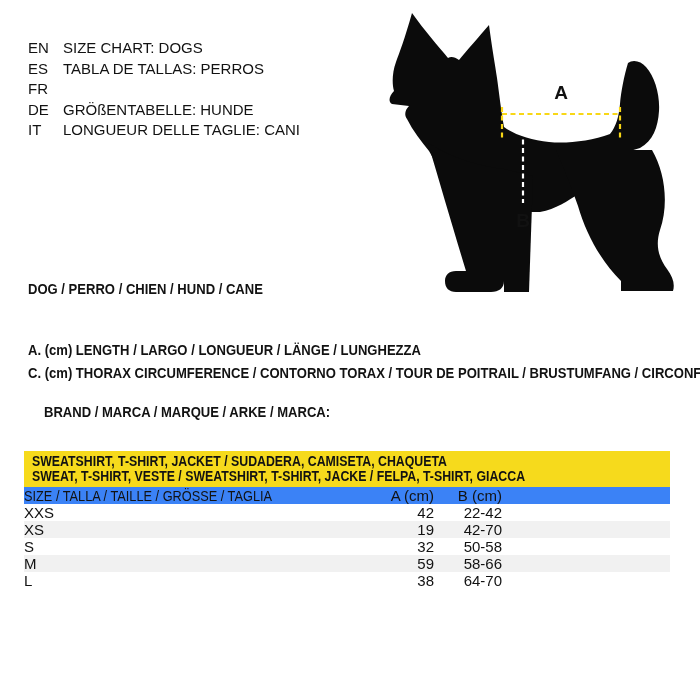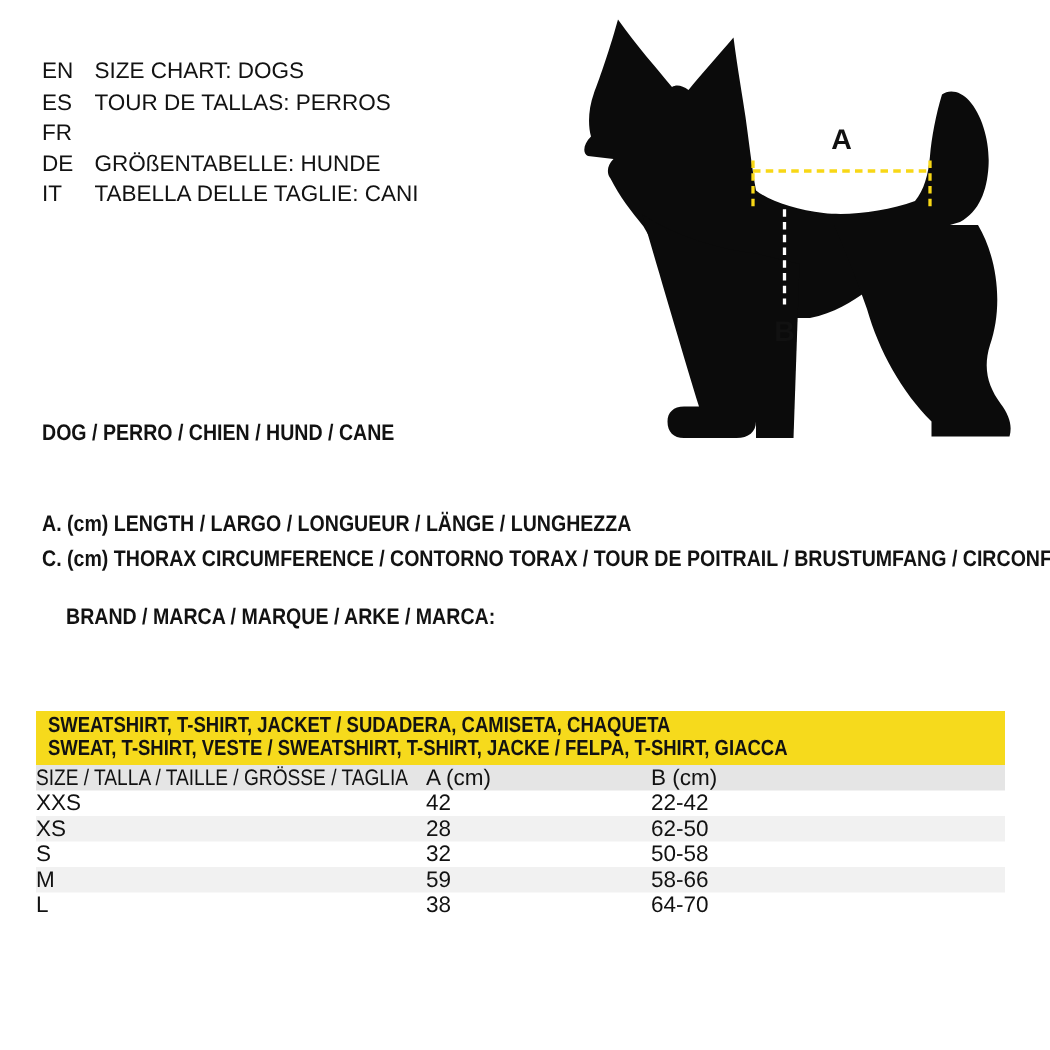--- a/index.html
+++ b/index.html
@@ -21,56 +21,56 @@
   .marker-label { font-family:"Liberation Sans", sans-serif; font-size:19px; font-weight:bold; fill:#111111; }
 
   
   .textline { position:absolute; left:28px; font-size:15px; white-space:nowrap;font-weight:bold; }
   .subject-label { top:280px; }
   .legend-a { top:341px; }
   .legend-c { top:364px; }
   .brand-line { top:403px;margin-left:16px; }
 
   
-  .size-table-wrap { position:absolute; left:24px; top:474px; width:646px; }
+  .size-table-wrap { position:absolute; left:24px; top:451px; width:646px; }
   .yellow-band { background:#F6DA1C; padding:3px 8px 3px 8px; }
   .yellow-band .band-line { display:block; font-size:14.5px; line-height:15px; font-weight:bold; white-space:nowrap; }
   table.size-table { width:100%; border-collapse:collapse; table-layout:fixed; font-size:15px; }
   table.size-table th, table.size-table td { padding:0; font-weight:normal; overflow:visible; white-space:nowrap; }
-  tr.head-row { background:#e5e5e5; height:16px; }
+  tr.head-row { background:#3b82f6; height:16px; }
   tr.head-row th { font-size:15px; }
   th.size-col, td.size-cell { text-align:left; padding-left:8px; }
-  th.num-col, td.num-cell { text-align:left; }
+  th.num-col, td.num-cell { text-align:right; }
   tbody tr { height:17px; }
   tbody tr:nth-child(even) { background:#F1F1F1; }
 </style>
 </head>
 <body>
 
 <div class="canvas">
 
   <div class="lang-list">
     <div class="lang-row">
       <span class="lang-code">EN</span>
       <span class="lang-label">SIZE CHART: DOGS</span>
     </div>
     <div class="lang-row">
       <span class="lang-code">ES</span>
-      <span class="lang-label">TOUR DE TALLAS: PERROS</span>
+      <span class="lang-label">TABLA DE TALLAS: PERROS</span>
     </div>
     <div class="lang-row">
       <span class="lang-code">FR</span>
     </div>
     <div class="lang-row">
       <span class="lang-code">DE</span>
       <span class="lang-label">GRÖßENTABELLE: HUNDE</span>
     </div>
     <div class="lang-row">
       <span class="lang-code">IT</span>
-      <span class="lang-label">TABELLA DELLE TAGLIE: CANI</span>
+      <span class="lang-label">LONGUEUR DELLE TAGLIE: CANI</span>
     </div>
   </div>
 
   <svg class="dog-svg" viewBox="0 0 700 300" aria-hidden="true">
 
     <path fill="#0B0B0B" d="M 412 13
              C 405 38 399 54 396 62
              C 392 73 392 84 394 91
              C 389 96 388 102 392 104
              L 409 106
@@ -157,22 +157,22 @@
       </thead>
       <tbody>
         <tr>
           <td class="size-cell">XXS</td>
           <td class="num-cell">42</td>
           <td class="num-cell">22-42</td>
           <td></td>
         </tr>
         <tr>
           <td class="size-cell">XS</td>
-          <td class="num-cell">28</td>
-          <td class="num-cell">62-50</td>
+          <td class="num-cell">19</td>
+          <td class="num-cell">42-70</td>
           <td></td>
         </tr>
         <tr>
           <td class="size-cell">S</td>
           <td class="num-cell">32</td>
           <td class="num-cell">50-58</td>
           <td></td>
         </tr>
         <tr>
           <td class="size-cell">M</td>

